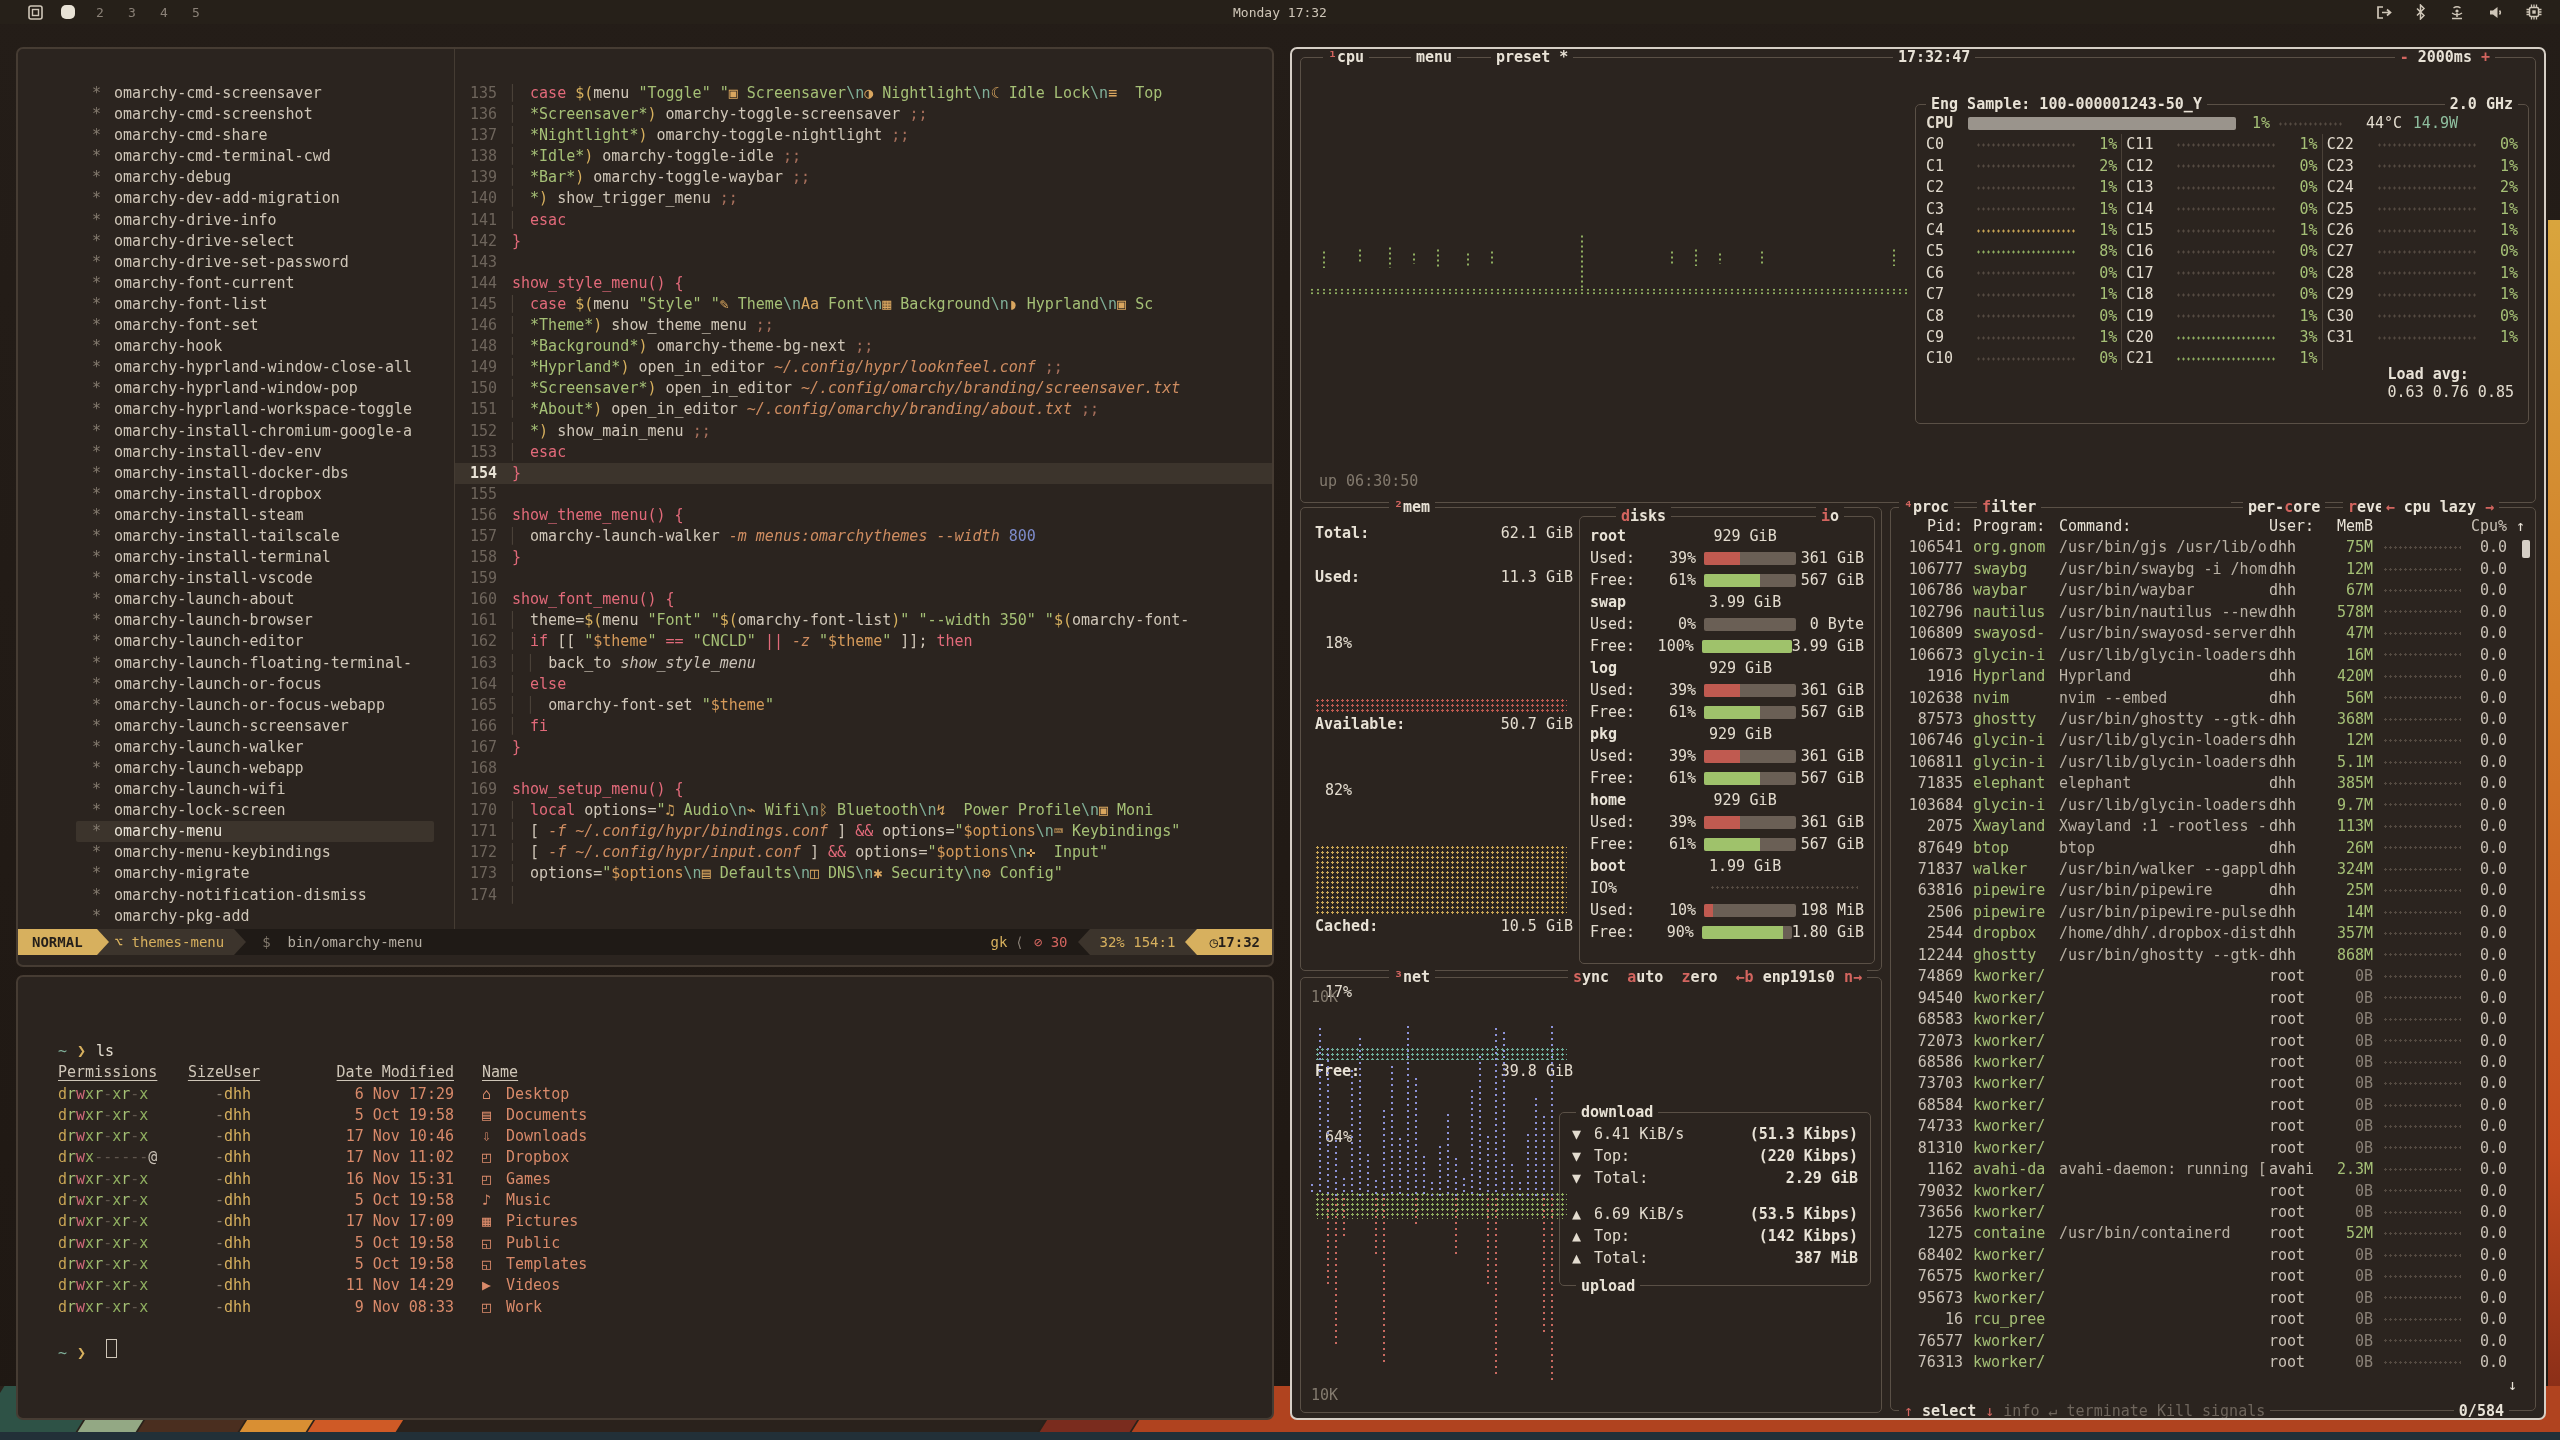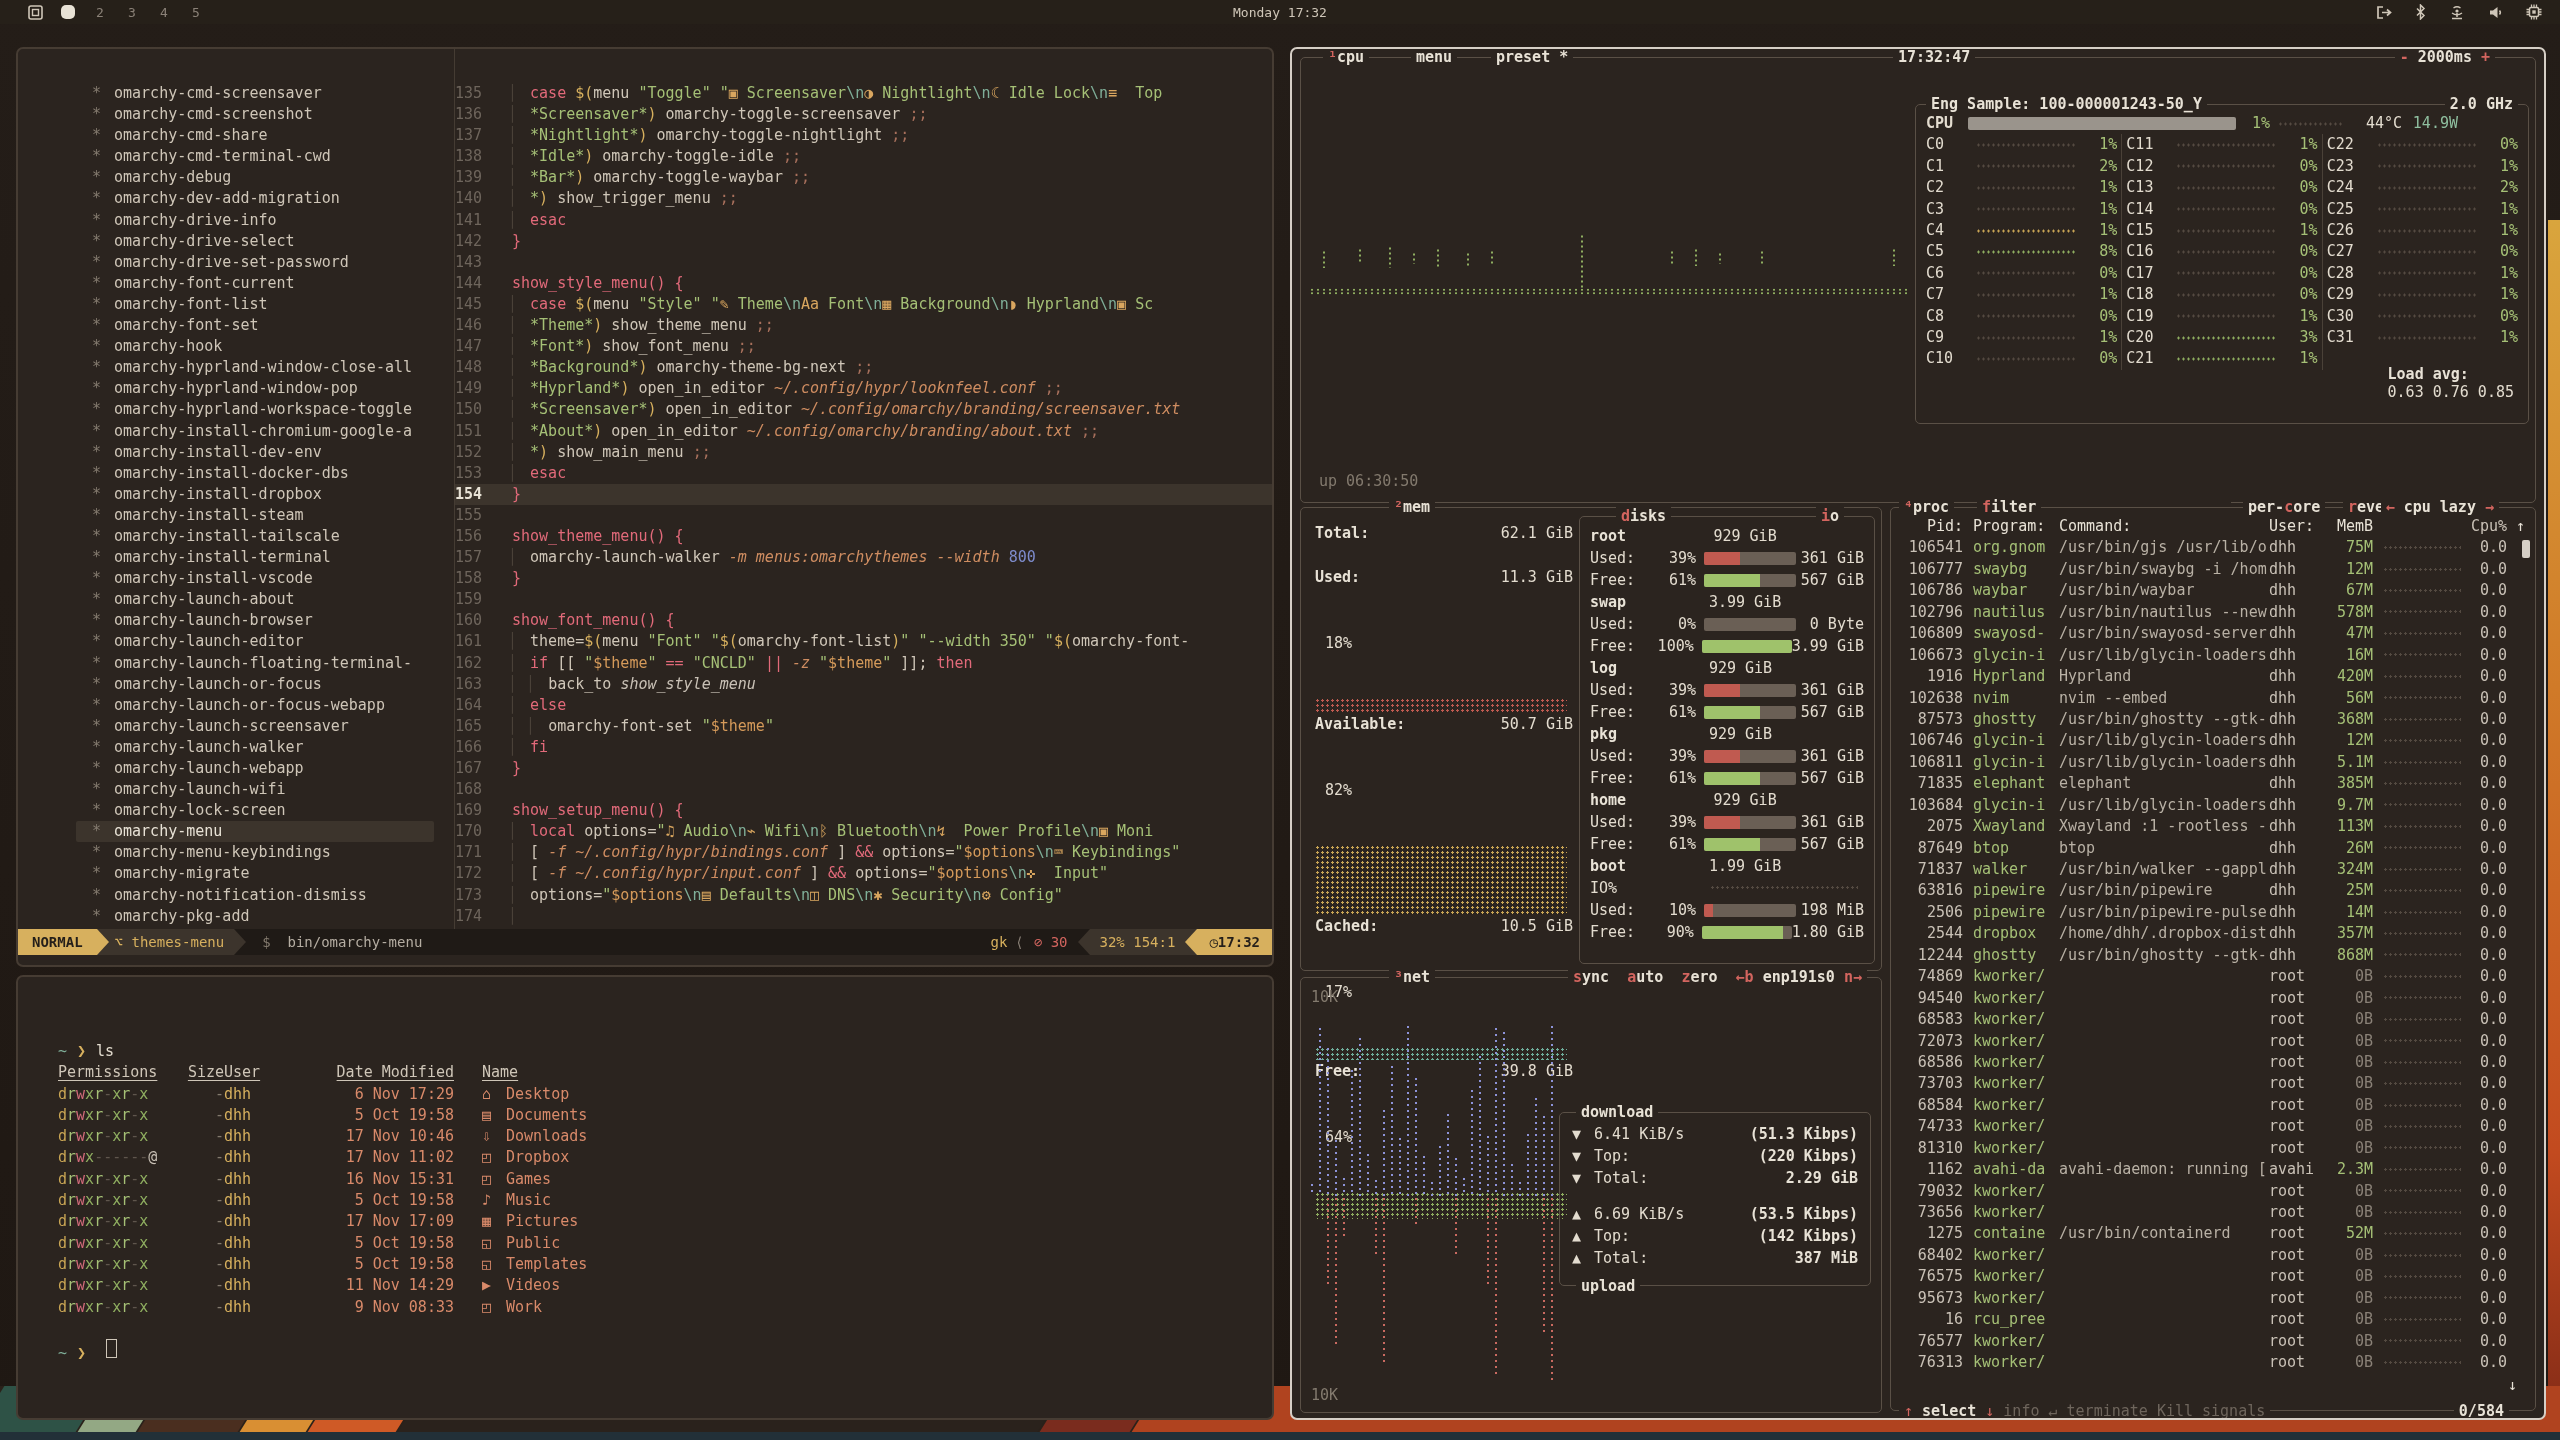--- a/index.html
+++ b/index.html
@@ -22,21 +22,21 @@
   .win{position:absolute;background:#2b241f;border:2px solid #463c33;border-radius:7px;overflow:hidden}
   #btopwin{border-color:#d6cfc6}
   
   .filepane{position:absolute;left:0;top:0;width:434px;bottom:36px;padding-top:34px;overflow:hidden;line-height:21.1px}
   .file-row{height:21.1px;padding-left:74px;white-space:pre;color:#cfc6b8}
   .file-row .star{display:inline-block;width:22px;color:#837a6e}
   .file-row.sel{background:#3c342c;margin-left:58px;margin-right:18px;padding-left:16px;color:#e8e2d6;border-radius:2px}
   .vsep{position:absolute;left:436px;top:0;bottom:36px;width:1px;background:#453c33}
   .codepane{position:absolute;left:437px;right:0;top:0;bottom:36px;padding-top:34px;overflow:hidden;line-height:21.1px}
   .crow{display:flex;height:21.1px;white-space:pre}
-  .crow .lnum{width:42px;flex:none;text-align:left;padding-right:15px;color:#6e655c}
+  .crow .lnum{width:42px;flex:none;text-align:right;padding-right:15px;color:#6e655c}
   .crow.cur{background:#3c342c}
   .crow.cur .lnum{color:#e8e2d6;font-weight:bold}
   .sg{white-space:pre}
   .k{color:#e26a7a}.f{color:#e26a7a}.s{color:#a5c076}.e{color:#7fae98}.i{color:#d9a65f}
   .v{color:#d59a5a}.p{color:#cf8d61;font-style:italic}.n{color:#7e8ccc}.o{color:#d7b05e}
   .t{color:#cfc6b8}.sc{color:#a8705c}.g{color:#4a4138}.it{color:#c9c1b6;font-style:italic}
   .dim{color:#6e655c}.wb{color:#e8e2d6;font-weight:bold}.red{color:#d3655f}.tea{color:#8fbf9f}
   
   .statusline{position:absolute;left:0;right:0;top:880px;height:26px;background:#1f1a16;display:flex;align-items:stretch;font-size:14px;line-height:26px}
   .sl-mode{background:#d7b05e;color:#241f1a;font-weight:bold;padding:0 14px}
@@ -285,21 +285,20 @@
       <div class="crow"><span class="lnum">142</span><span class="lcontent"><span class="sg k">}</span></span></div>
 
       <div class="crow"><span class="lnum">143</span><span class="lcontent"></span></div>
 
       <div class="crow"><span class="lnum">144</span><span class="lcontent"><span class="sg f">show_style_menu</span><span class="sg k">() {</span></span></div>
 
       <div class="crow"><span class="lnum">145</span><span class="lcontent"><span class="sg g">▏ </span><span class="sg k">case </span><span class="sg o">$(</span><span class="sg t">menu </span><span class="sg s">"Style" "</span><span class="sg i">✎</span><span class="sg s"> Theme</span><span class="sg e">\n</span><span class="sg i">Aa</span><span class="sg s"> Font</span><span class="sg e">\n</span><span class="sg i">▦</span><span class="sg s"> Background</span><span class="sg e">\n</span><span class="sg i">◗</span><span class="sg s"> Hyprland</span><span class="sg e">\n</span><span class="sg i">▣</span><span class="sg s"> Sc</span></span></div>
 
       <div class="crow"><span class="lnum">146</span><span class="lcontent"><span class="sg g">▏ </span><span class="sg s">*Theme*</span><span class="sg o">) </span><span class="sg t">show_theme_menu </span><span class="sg sc">;;</span></span></div>
 
-      <div class="crow"><span class="lnum">147</span><span class="lcontent"><span class="sg g">▏ </span><span class="sg s">*Font*</span><span class="sg o">) </span><span class="sg t">show_font_menu </span><span class="sg sc">;;</span></span></div>
 
       <div class="crow"><span class="lnum">148</span><span class="lcontent"><span class="sg g">▏ </span><span class="sg s">*Background*</span><span class="sg o">) </span><span class="sg t">omarchy-theme-bg-next </span><span class="sg sc">;;</span></span></div>
 
       <div class="crow"><span class="lnum">149</span><span class="lcontent"><span class="sg g">▏ </span><span class="sg s">*Hyprland*</span><span class="sg o">) </span><span class="sg t">open_in_editor </span><span class="sg p">~/.config/hypr/looknfeel.conf </span><span class="sg sc">;;</span></span></div>
 
       <div class="crow"><span class="lnum">150</span><span class="lcontent"><span class="sg g">▏ </span><span class="sg s">*Screensaver*</span><span class="sg o">) </span><span class="sg t">open_in_editor </span><span class="sg p">~/.config/omarchy/branding/screensaver.txt</span></span></div>
 
       <div class="crow"><span class="lnum">151</span><span class="lcontent"><span class="sg g">▏ </span><span class="sg s">*About*</span><span class="sg o">) </span><span class="sg t">open_in_editor </span><span class="sg p">~/.config/omarchy/branding/about.txt </span><span class="sg sc">;;</span></span></div>
 
       <div class="crow"><span class="lnum">152</span><span class="lcontent"><span class="sg g">▏ </span><span class="sg s">*</span><span class="sg o">) </span><span class="sg t">show_main_menu </span><span class="sg sc">;;</span></span></div>

